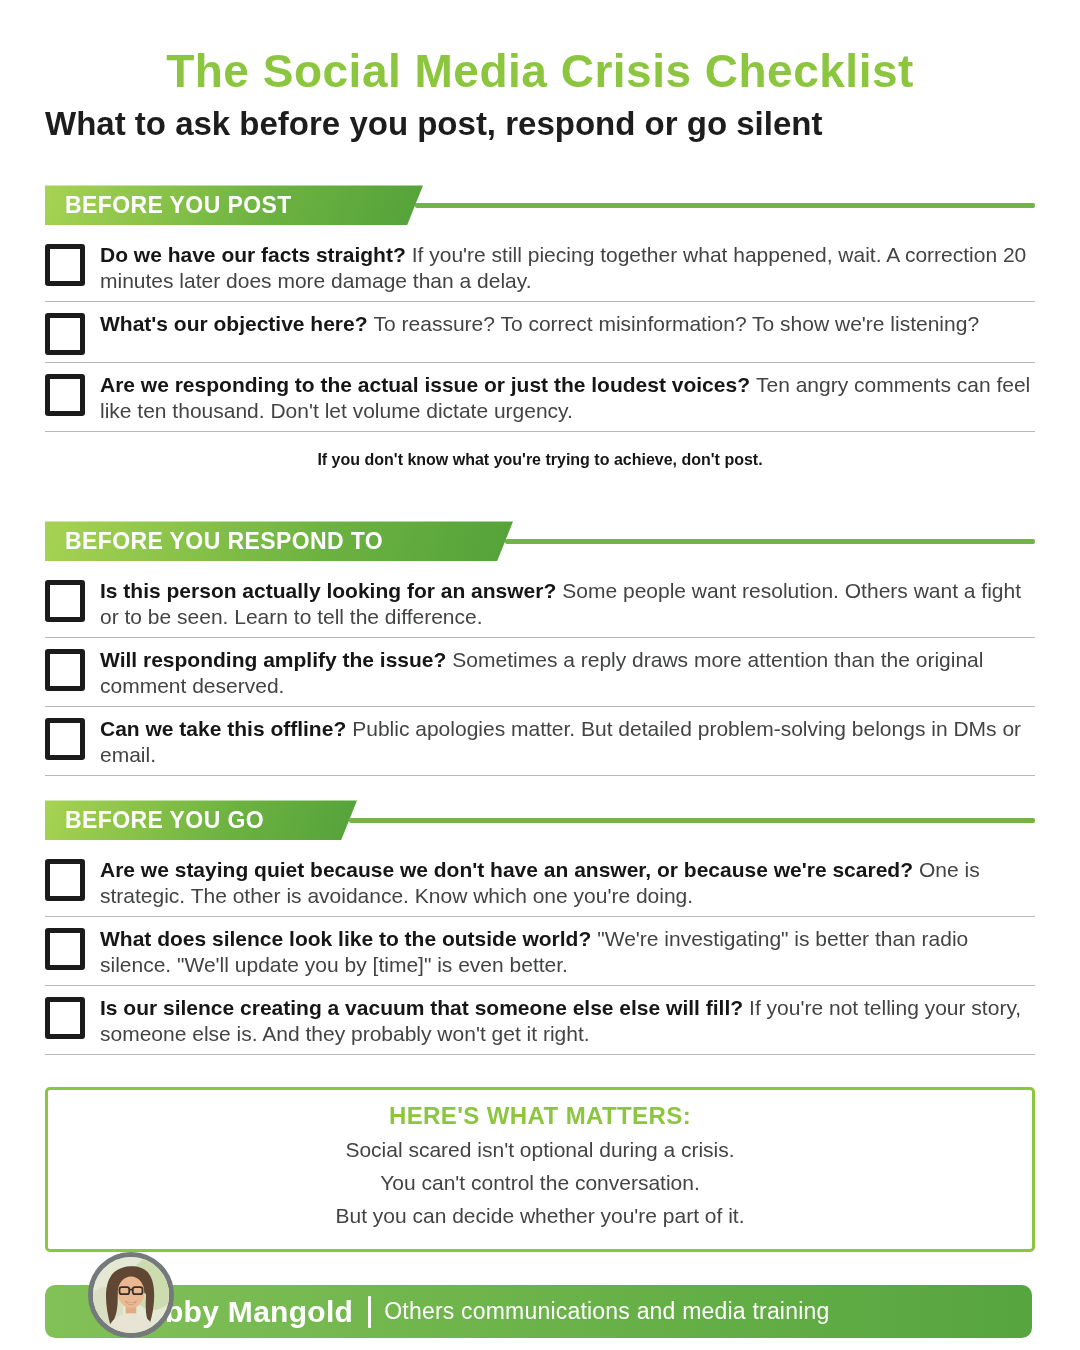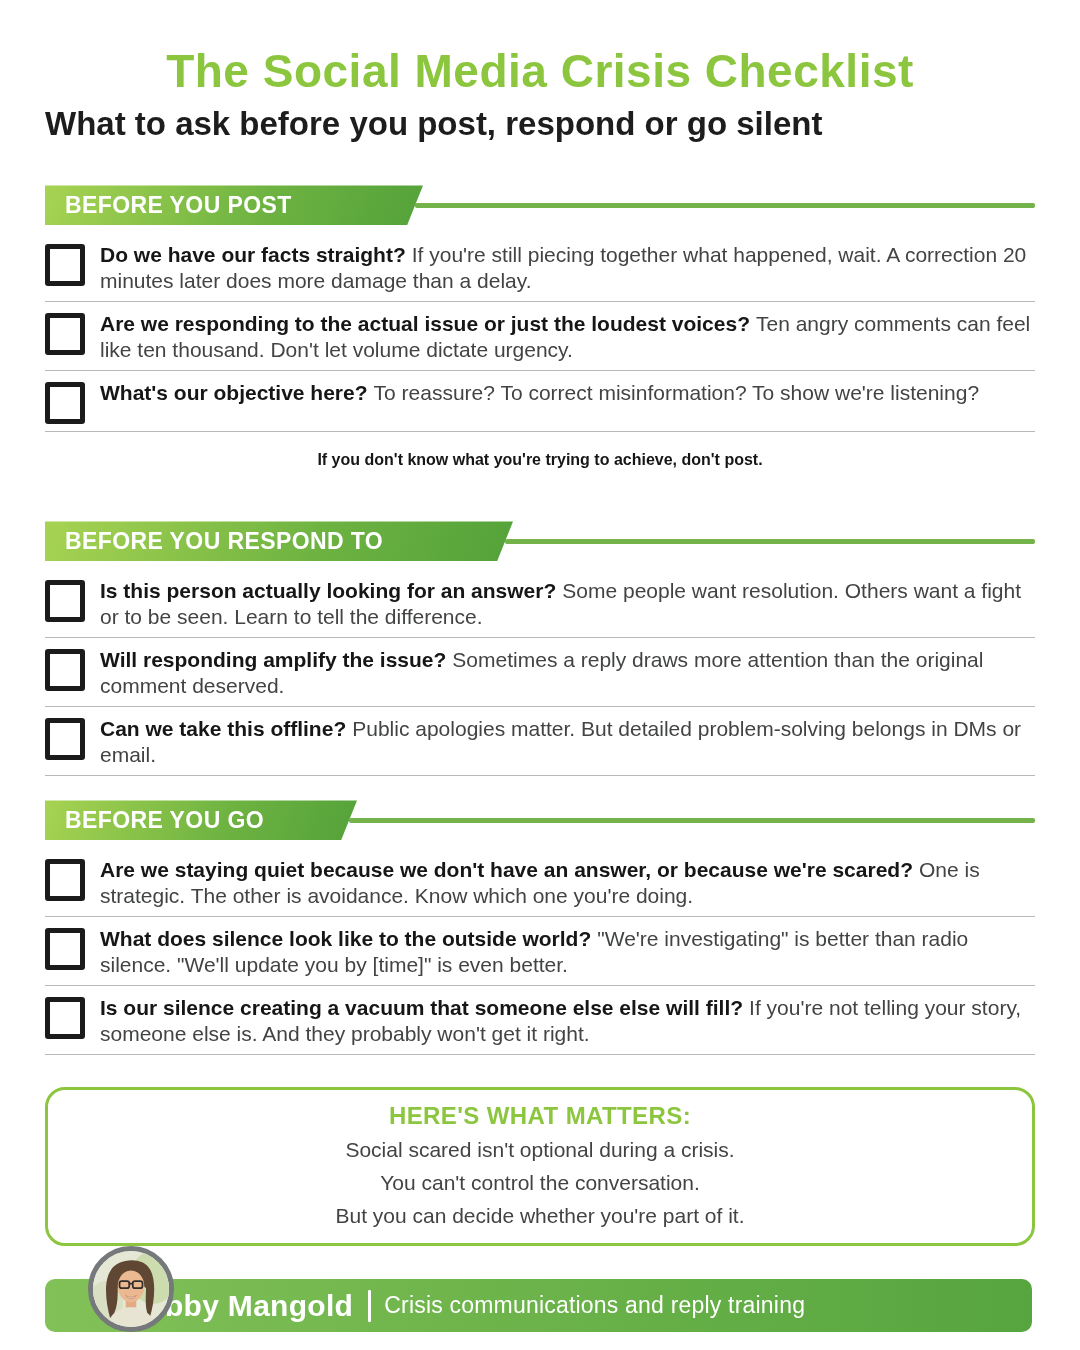--- a/index.html
+++ b/index.html
@@ -50,22 +50,22 @@
   }
   .row-text { font-size: 21px; line-height: 26px; color: #424443; }
   .q { font-weight: bold; color: #161616; margin-right: 6px; }
   .note {
     margin-top: 15px; text-align: center; font-size: 16px; font-weight: bold;
     color: #161616; line-height: 26px;
   }
 
   
   .summary-box {
-    margin-top: 32px; border: 3px solid #8cc63e; border-radius: 20px;
-    padding: 12px 20px 14px 20px; text-align: center;
+    margin-top: 32px; border: 3px solid #8cc63e; border-radius: 5px;
+    padding: 12px 20px 20px 20px; text-align: center;
   }
   .summary-title { color: #8cc63e; font-size: 24px; font-weight: bold; letter-spacing: 0.4px; line-height: 28px; }
   .summary-line { font-size: 21px; color: #424443; line-height: 26px; margin-top: 7px; }
 
   
   .footer { position: relative; margin-top: 16px; height: 110px; }
   .footer-bar {
     position: absolute; left: 0; right: 3px; top: 17px; height: 53px;
     border-radius: 10px;
     background: linear-gradient(90deg, #82c158 0%, #6db44b 45%, #57a53f 100%);
@@ -94,25 +94,25 @@
       <div class="banner w1">BEFORE YOU POST ANYTHING:</div>
       <div class="banner-line"></div>
     </div>
     <div class="rows">
       <div class="row">
         <div class="checkbox"></div>
         <p class="row-text"><span class="q">Do we have our facts straight?</span><span>If you're still piecing together what happened, wait. A correction 20 minutes later does more damage than a delay.</span></p>
       </div>
       <div class="row">
         <div class="checkbox"></div>
-        <p class="row-text"><span class="q">Are we responding to the actual issue or just the loudest voices?</span><span>Ten angry comments can feel like ten thousand. Don't let volume dictate urgency.</span></p>
+        <p class="row-text"><span class="q">What's our objective here?</span><span>To reassure? To correct misinformation? To show we're listening?</span></p>
       </div>
       <div class="row">
         <div class="checkbox"></div>
-        <p class="row-text"><span class="q">What's our objective here?</span><span>To reassure? To correct misinformation? To show we're listening?</span></p>
+        <p class="row-text"><span class="q">Are we responding to the actual issue or just the loudest voices?</span><span>Ten angry comments can feel like ten thousand. Don't let volume dictate urgency.</span></p>
       </div>
     </div>
     <p class="note">If you don't know what you're trying to achieve, don't post.</p>
   </div>
 
   <div class="section s2">
     <div class="banner-row">
       <div class="banner w2">BEFORE YOU RESPOND TO CRITICISM:</div>
       <div class="banner-line"></div>
     </div>
@@ -177,17 +177,17 @@
         <rect x="30" y="34" width="11" height="8" rx="2.5" fill="none" stroke="#332e2b" stroke-width="2"></rect>
         <rect x="45" y="34" width="11" height="8" rx="2.5" fill="none" stroke="#332e2b" stroke-width="2"></rect>
         <line x1="41" y1="37" x2="45" y2="37" stroke="#332e2b" stroke-width="2"></line>
 
         <path d="M37,50 C40,53 46,53 49,50 C47,55 39,55 37,50 Z" fill="#ffffff" stroke="#b97c5d" stroke-width="0.8"></path>
       </svg>
     </div>
     <div class="footer-bar">
       <span class="footer-name">Abby Mangold</span>
       <span class="footer-divider"></span>
-      <span class="footer-tagline">Crisis communications and reply training</span>
+      <span class="footer-tagline">Others communications and media training</span>
     </div>
   </div>
 
 </div>
 
 </body></html>

